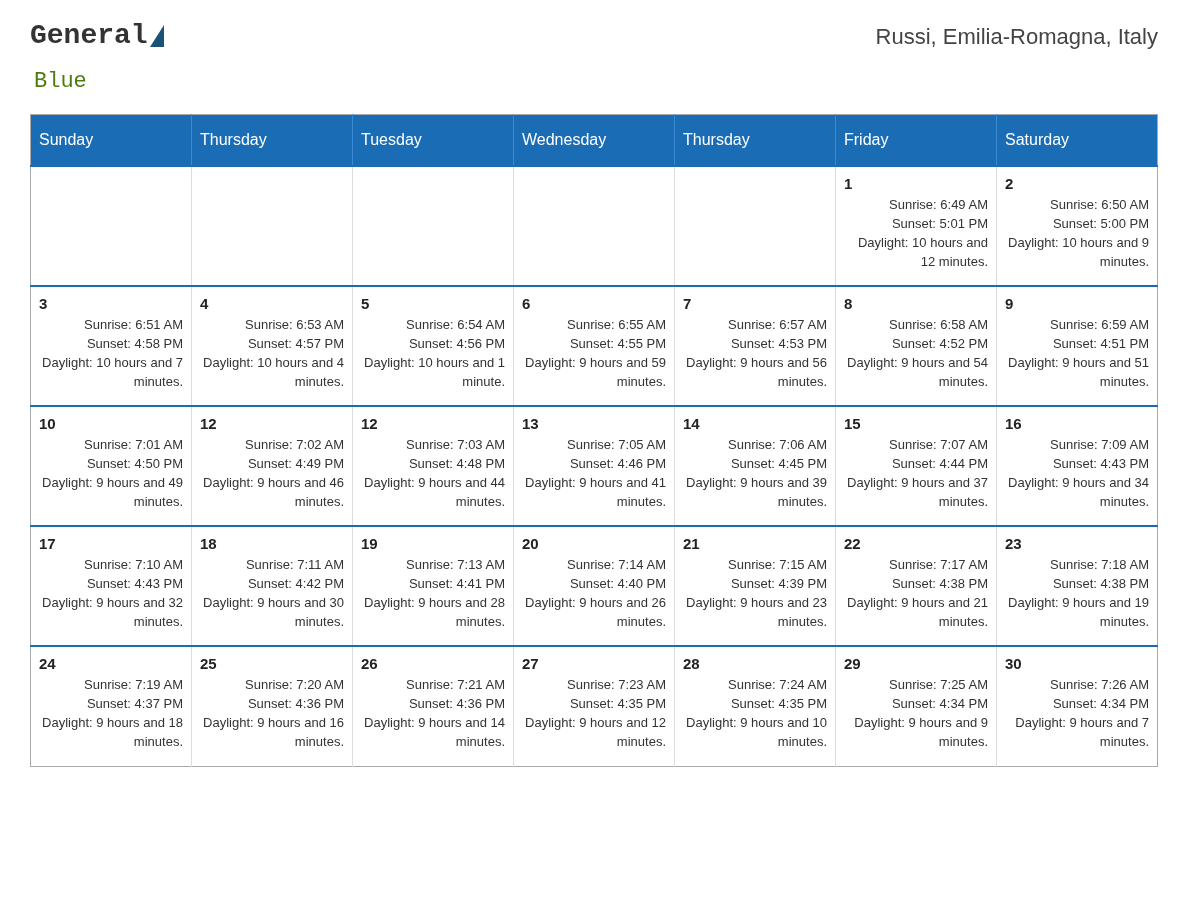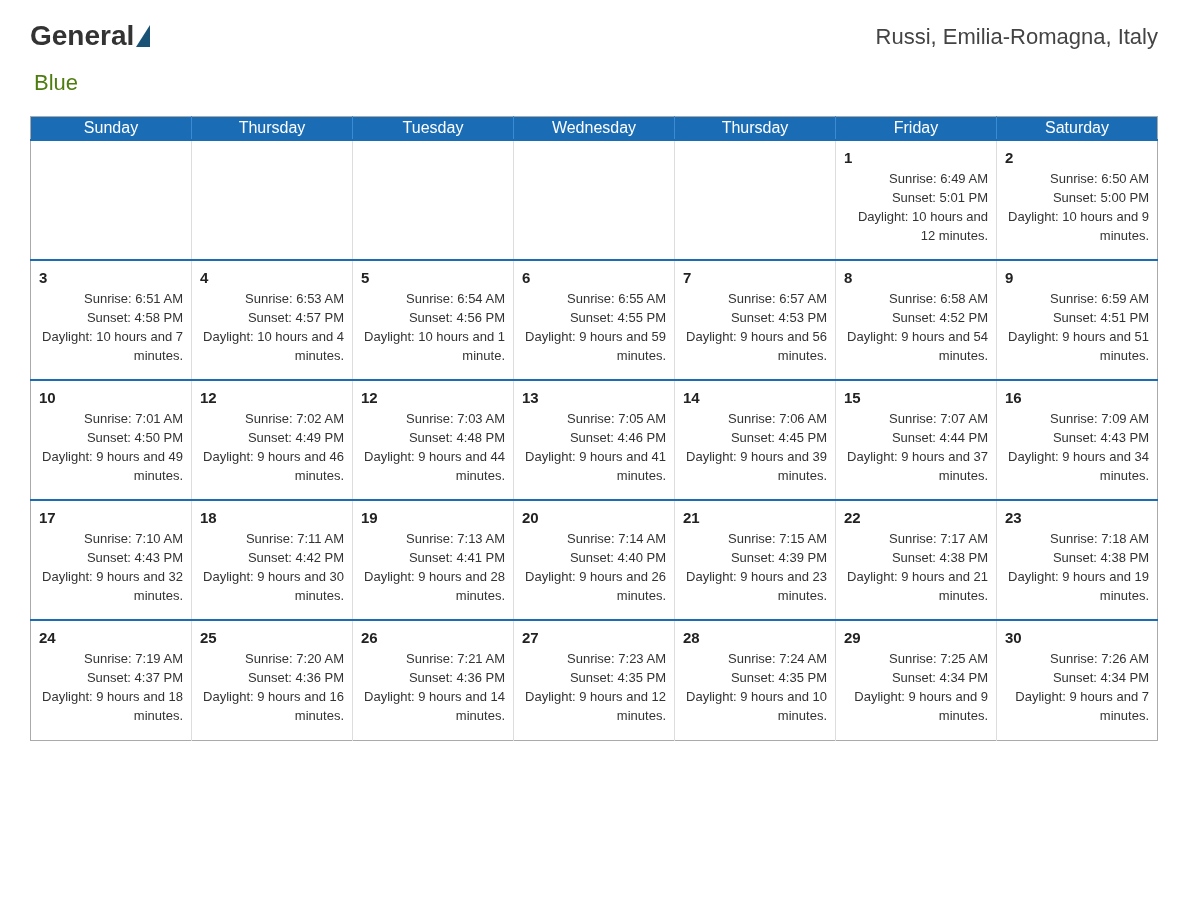--- a/index.html
+++ b/index.html
@@ -13,20 +13,21 @@
     .header {
       display: flex;
       justify-content: space-between;
       align-items: flex-start;
       margin-bottom: 20px;
     }
     .logo {
       display: flex;
       flex-direction: column;
       align-items: flex-start;
+      font-family: Liberation Mono, monospace;
     }
     .logo-text {
       display: flex;
       align-items: center;
       font-size: 28px;
       font-weight: bold;
       color: #333;
     }
     .logo-general {
       color: #333;
@@ -62,24 +63,24 @@
     .calendar {
       width: 100%;
       border-collapse: collapse;
       border: 1px solid #aaa;
     }
     .calendar thead tr {
       background-color: #1a6db5;
     }
     .calendar thead th {
       color: white;
-      padding: 2px 8px;
+      padding: 16px 8px;
       font-size: 16px;
       font-weight: normal;
-      text-align: center;
+      text-align: left;
       border-right: 1px solid #3a8ad4;
       width: 14.28%;
     }
     .calendar thead th:last-child {
       border-right: none;
     }
     .calendar tbody tr {
       border-top: 2px solid #1a6db5;
     }
     .calendar tbody td {

